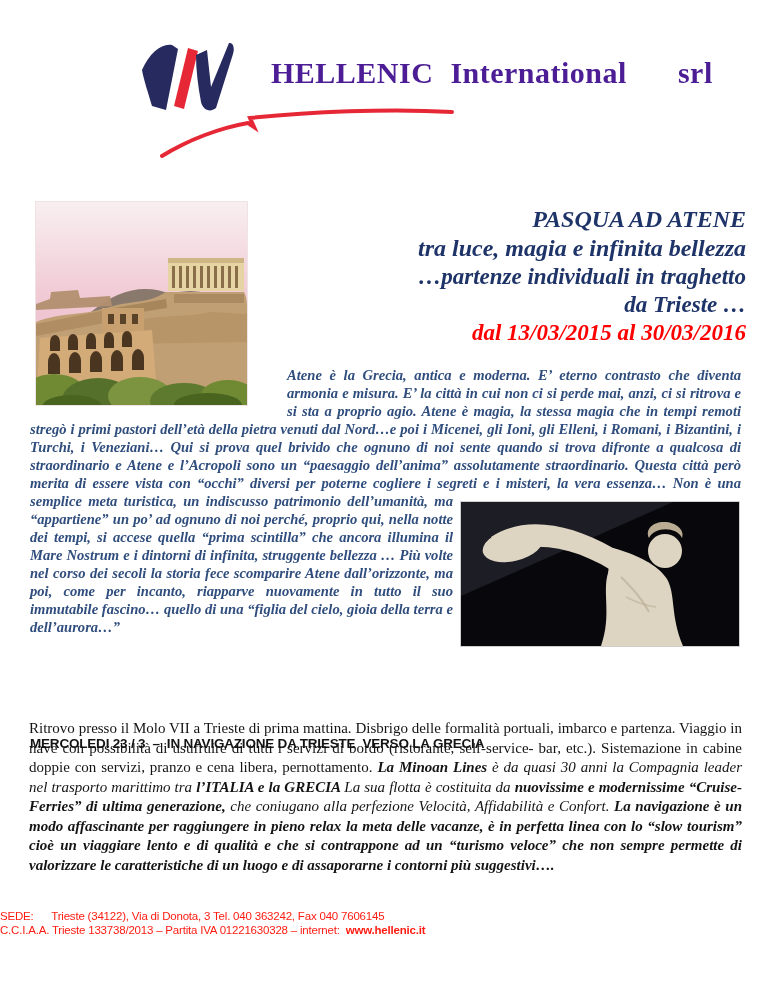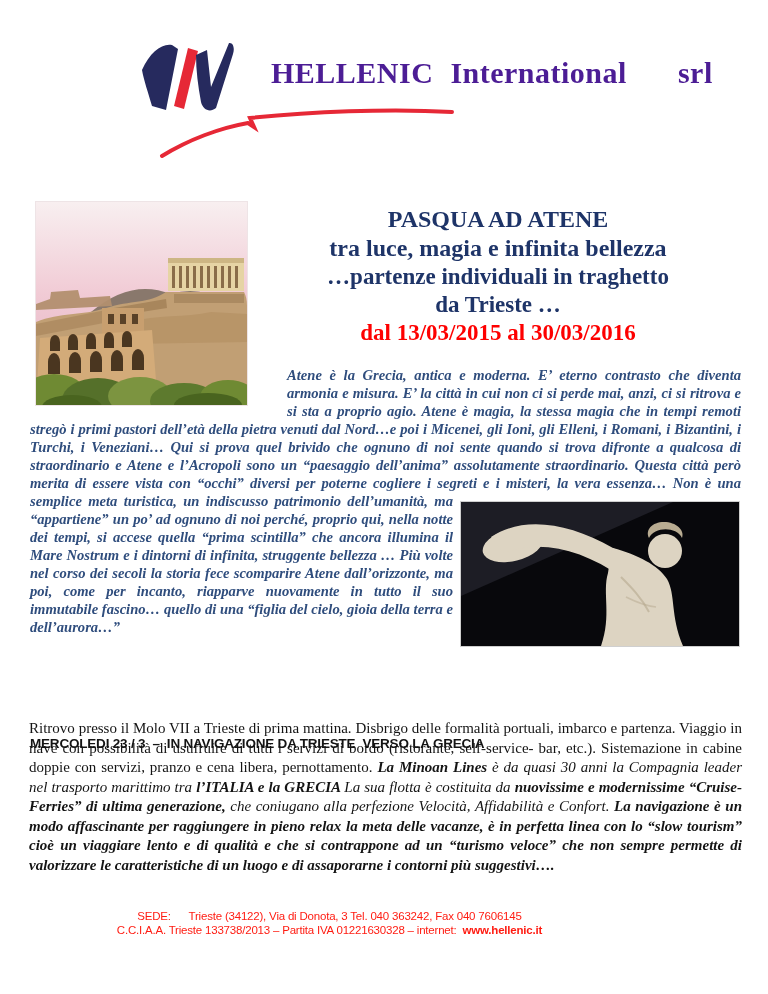--- a/index.html
+++ b/index.html
@@ -7,22 +7,22 @@
         font-family:"Liberation Serif", serif;}
 
   
   .logo-mark{position:absolute;left:136px;top:40px;width:98px;height:74px;}
   .company{position:absolute;left:236px;top:56px;font-size:30px;font-weight:bold;
            color:#4c1d95;letter-spacing:.5px;word-spacing:9px;white-space:pre;margin-left:35px;}
   .swoosh{position:absolute;left:156px;top:104px;width:306px;height:58px;}
 
   
   .acropolis{position:absolute;left:36px;top:202px;width:211px;height:203px;outline:1px solid #eee4e6;}
-  .title-block{position:absolute;left:250px;top:205px;width:496px;text-align:center;
-               color:#1e3468;font-weight:bold;}
+  .title-block{position:absolute;left:250px;top:205px;width:496px;text-align:right;
+               color:#1e3468;font-weight:bold;font-style:italic;}
   .title-block .t1{font-size:24px;line-height:29px;}
   .title-block .t2{font-size:24px;line-height:29px;}
   .title-block .t3{font-size:23px;line-height:28px;}
   .title-block .t4{font-size:23px;line-height:28px;}
   .title-block .t5{font-size:23px;line-height:28px;color:#fe0000;}
 
   
   .intro{position:absolute;left:30px;top:366px;width:711px;
          font-style:italic;font-weight:bold;font-size:14.6px;line-height:18px;
          color:#2f4d7d;text-align:justify;}
@@ -36,23 +36,23 @@
   .day-head{position:absolute;left:30px;top:694px;width:712px;
             font-family:"Liberation Sans", sans-serif;font-weight:bold;font-size:13.5px;
             line-height:20px;color:#141414;letter-spacing:-.2px;white-space:pre-wrap;}
   .day-para{position:absolute;left:29px;top:719px;width:713px;
             font-size:15px;line-height:19.5px;color:#141414;text-align:justify;}
   .day-para .rm{font-style:normal;font-weight:normal;}
   .day-para .it{font-style:italic;font-weight:normal;}
   .day-para .bi{font-style:italic;font-weight:bold;}
 
   
-  .footer{position:absolute;left:0;top:909px;width:645px;text-align:center;
+  .footer{position:absolute;left:0;top:909px;width:645px;
           font-family:"Liberation Sans", sans-serif;font-size:11.5px;line-height:14px;
-          color:#ff1c12;letter-spacing:-.2px;padding-left:7px;}
+          color:#ff1c12;letter-spacing:-.2px;}
   .footer .fline{white-space:pre;}
   .footer b{font-weight:bold;margin-top:12px;}
 </style>
 </head>
 <body>
 
 <div class="page">
 
   <svg class="logo-mark" viewBox="0 0 98 74">
     <path d="M6,30 C14,12 26,3 36,5 L42,9 L30,70 L16,66 C12,52 8,41 6,30 Z" fill="#262a5e"></path>

